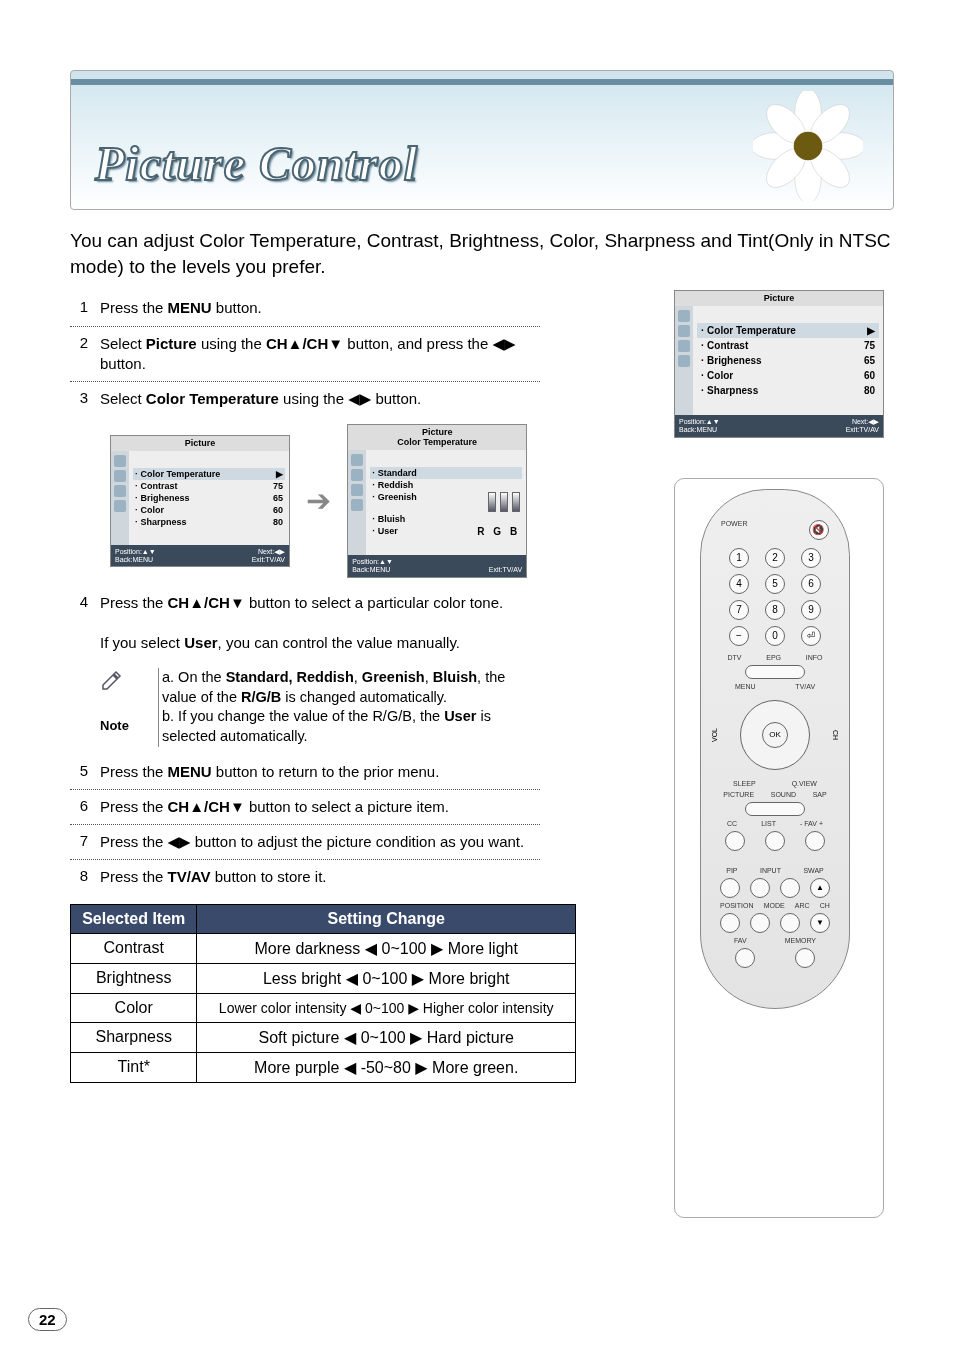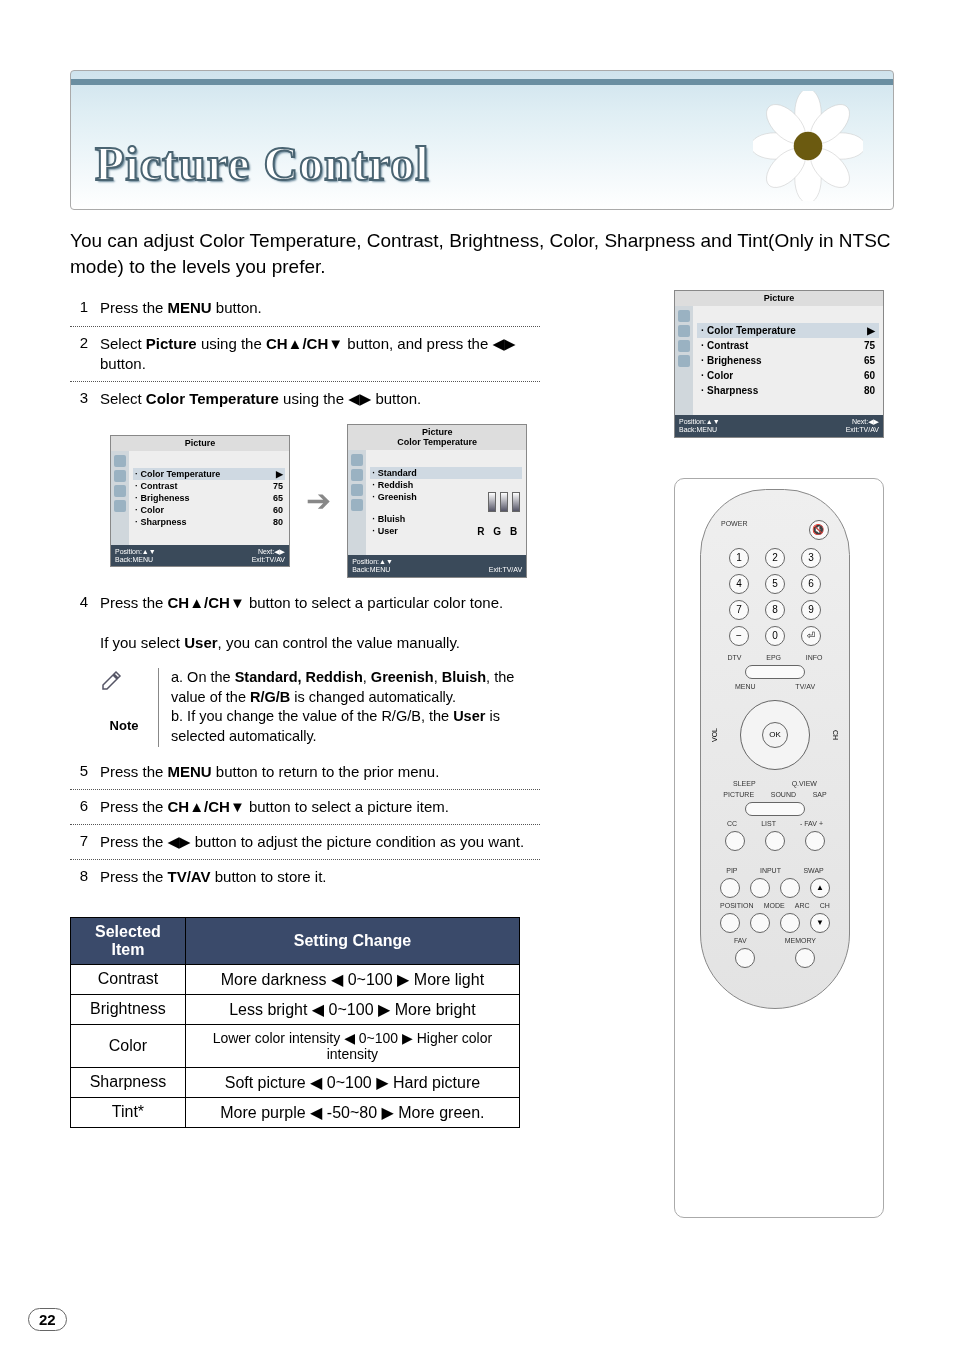--- a/index.html
+++ b/index.html
@@ -1,44 +1,44 @@
 <!DOCTYPE html>
 <html><head>
 <meta charset="utf-8">
 <style>
   * { box-sizing: border-box; margin: 0; padding: 0; }
   body { background: #fff; font-family: Arial, Helvetica, sans-serif; color: #000; }
   .page { width: 954px; height: 1355px; position: relative; margin: 0 auto; background: #fff; padding: 70px 60px 30px 70px; }
   .banner { position: relative; height: 140px; border: 1px solid #aaa; border-radius: 4px; overflow: hidden; background: linear-gradient(to bottom,#cfe3ed 0%,#dfeef4 30%,#fff 100%); margin-bottom: 18px; }
   .banner .stripe { position: absolute; left: 0; right: 0; top: 8px; height: 6px; background: #6a8ea1; }
-  .banner .title { position: absolute; left: 24px; bottom: 18px; font-size: 48px; font-weight: bold; font-family: Georgia, 'Times New Roman', serif; color: #fff; -webkit-text-stroke: 2px #4a6472; text-shadow: 2px 2px 2px #6a889a; letter-spacing: 1px; }
+  .banner .title { position: absolute; left: 24px; bottom: 18px; font-size: 48px; font-weight: bold; font-family: Georgia, 'Times New Roman', serif; color: #fff; -webkit-text-stroke: 2px #4a6472; text-shadow: 2px 2px 2px #6a889a; letter-spacing: 1px; font-style: italic; }
   .banner .flower { position: absolute; right: 30px; top: 20px; width: 110px; height: 110px; }
   .intro { font-size: 19px; line-height: 1.35; margin-bottom: 14px; }
   .subhead { font-size: 25px; font-weight: bold; color: #385f85; border-bottom: 2px solid #385f85; padding-bottom: 4px; margin-bottom: 8px; width: 470px; }
   .steps { width: 470px; }
   .step { display: flex; padding: 5px 0; font-size: 15px; }
   .sep { border-top: 1.5px dotted #555; margin: 2px 0; }
   .step .num { width: 30px; text-align: right; padding-right: 12px; flex-shrink: 0; }
   .step .txt { flex: 1; line-height: 1.35; }
   .osd-wrap { display: flex; align-items: center; gap: 16px; margin: 10px 0 10px 40px; }
   .osd { border: 1px solid #888; font-size: 9px; width: 180px; background: #eee; }
   .osd .hdr { text-align: center; font-weight: bold; padding: 3px 0; background: #ddd; font-size: 9px; line-height: 1.05; }
   .osd .body { display: flex; }
   .osd .ibar { width: 18px; background: #d0d7dc; display: flex; flex-direction: column; gap: 3px; padding: 4px 2px; align-items: center; }
   .osd .ibar div { width: 12px; height: 12px; background: #9ab2c2; border-radius: 2px; }
   .osd .rows { flex: 1; padding: 17px 4px; }
   .osd .row { display: flex; justify-content: space-between; padding: 1px 2px; font-weight: bold; }
   .osd .row.sel { background: #cfd9e2; }
   .osd .ftr { background: #3a4a5a; color: #fff; font-size: 7px; display: flex; justify-content: space-between; padding: 3px 4px; line-height: 1.1; }
   .big-arrow { font-size: 30px; color: #888; }
   .note-row { display: flex; gap: 10px; margin: 10px 0 10px 30px; width: 440px; }
-  .note-label { font-size: 13px; font-weight: bold; padding-top: 20px; width: 48px; text-align: center; }
+  .note-label { font-size: 13px; font-weight: bold; padding-top: 20px; width: 48px; }
   .note-icon { width: 24px; height: 24px; margin: 0 auto 2px; }
-  .note-txt { flex: 1; font-size: 14.5px; line-height: 1.35; border-left: 1px solid #888; padding-left: 12px; }
-  .tbl { width: 450px; border-collapse: collapse; margin-top: 24px; font-size: 16px; }
+  .note-txt { flex: 1; font-size: 14.5px; line-height: 1.35; border-left: 1px solid #888; padding-left: 3px; }
+  .tbl { width: 506px; border-collapse: collapse; margin-top: 11px; font-size: 16px; }
   .tbl th, .tbl td { border: 1px solid #000; padding: 5px 6px; text-align: center; }
   .tbl th { background: #3a4a6a; color: #fff; font-weight: bold; }
   .right-col { position: absolute; right: 60px; top: 290px; width: 220px; }
   .osd-large { width: 210px; font-size: 10px; }
   .osd-large .row { font-size: 10px; padding: 2px 4px; }
   .remote-box { margin-top: 40px; width: 210px; height: 740px; border: 1px solid #aaa; border-radius: 10px; background: #fff; position: relative; }
   .remote { position: absolute; left: 25px; top: 10px; width: 150px; height: 520px; border: 1px solid #888; border-radius: 70px 70px 80px 80px; background: linear-gradient(#efefef,#e3e3e3); padding: 30px 10px 10px; }
   .remote .lbl { font-size: 7px; text-align: center; color: #333; }
   .rbtn { width: 20px; height: 20px; border: 1px solid #666; border-radius: 50%; background: #fafafa; font-size: 10px; display: flex; align-items: center; justify-content: center; }
   .numpad { display: grid; grid-template-columns: repeat(3,20px); gap: 6px 16px; justify-content: center; margin: 8px 0; }

